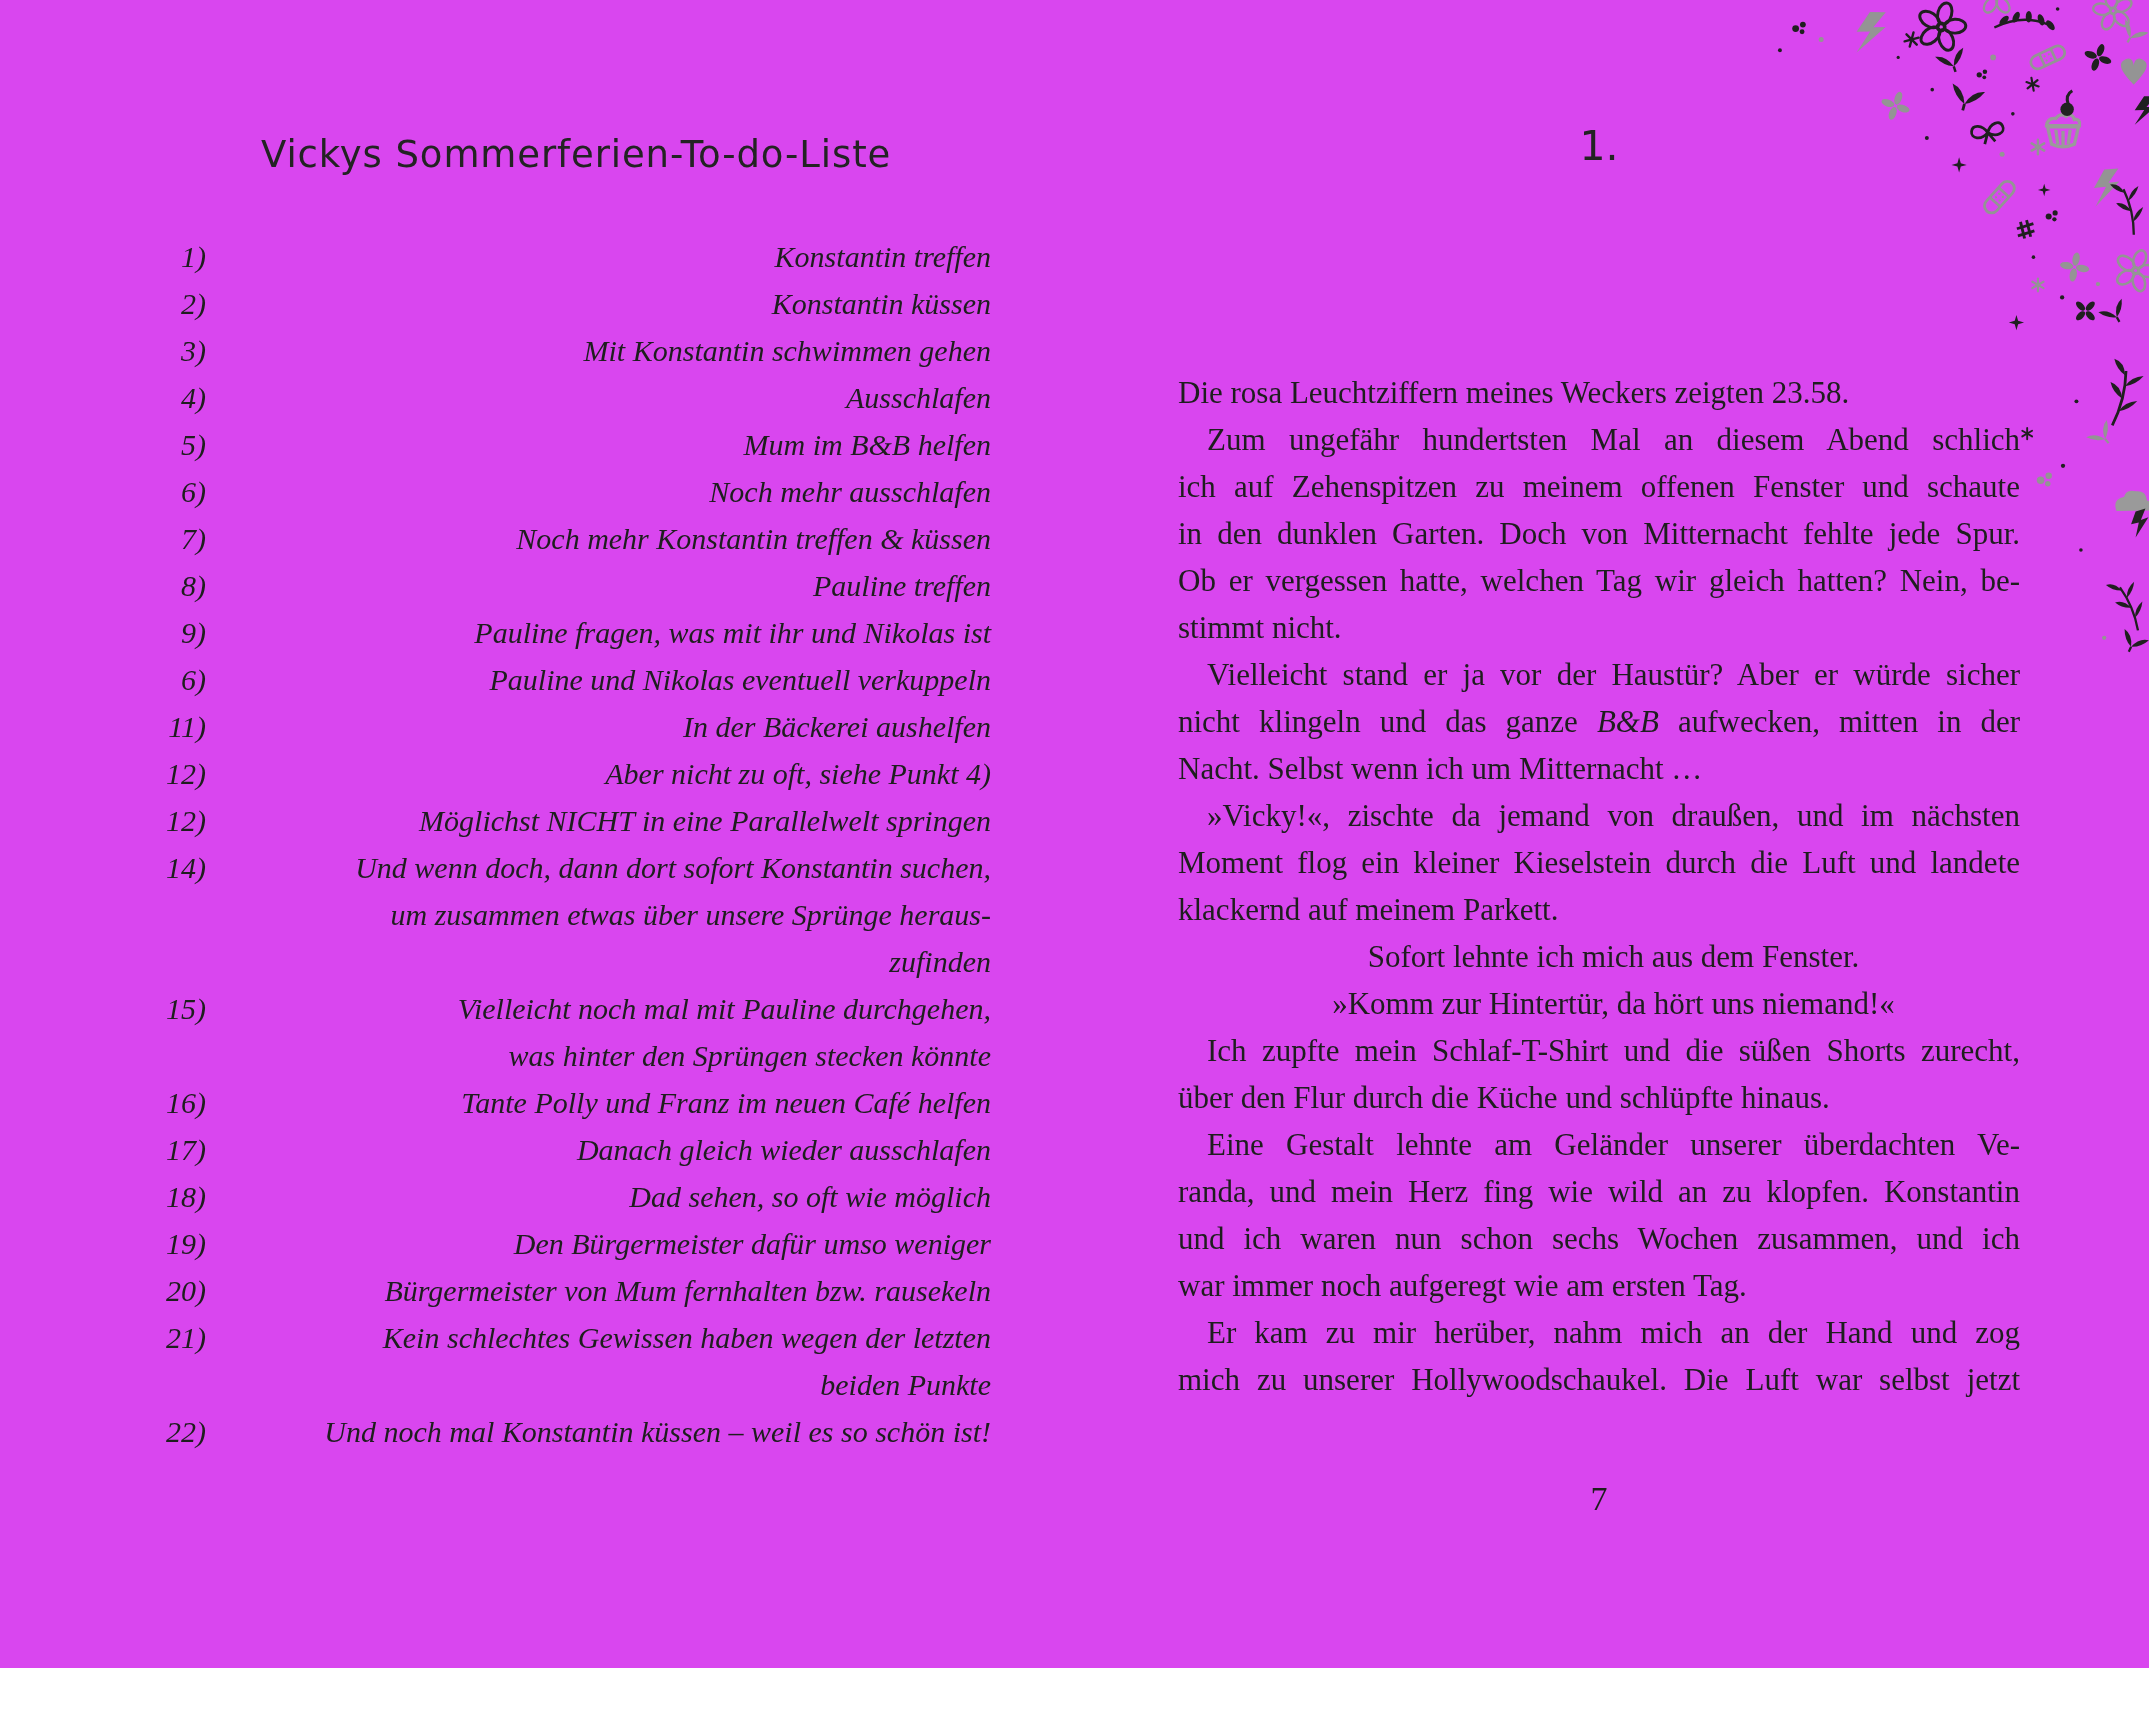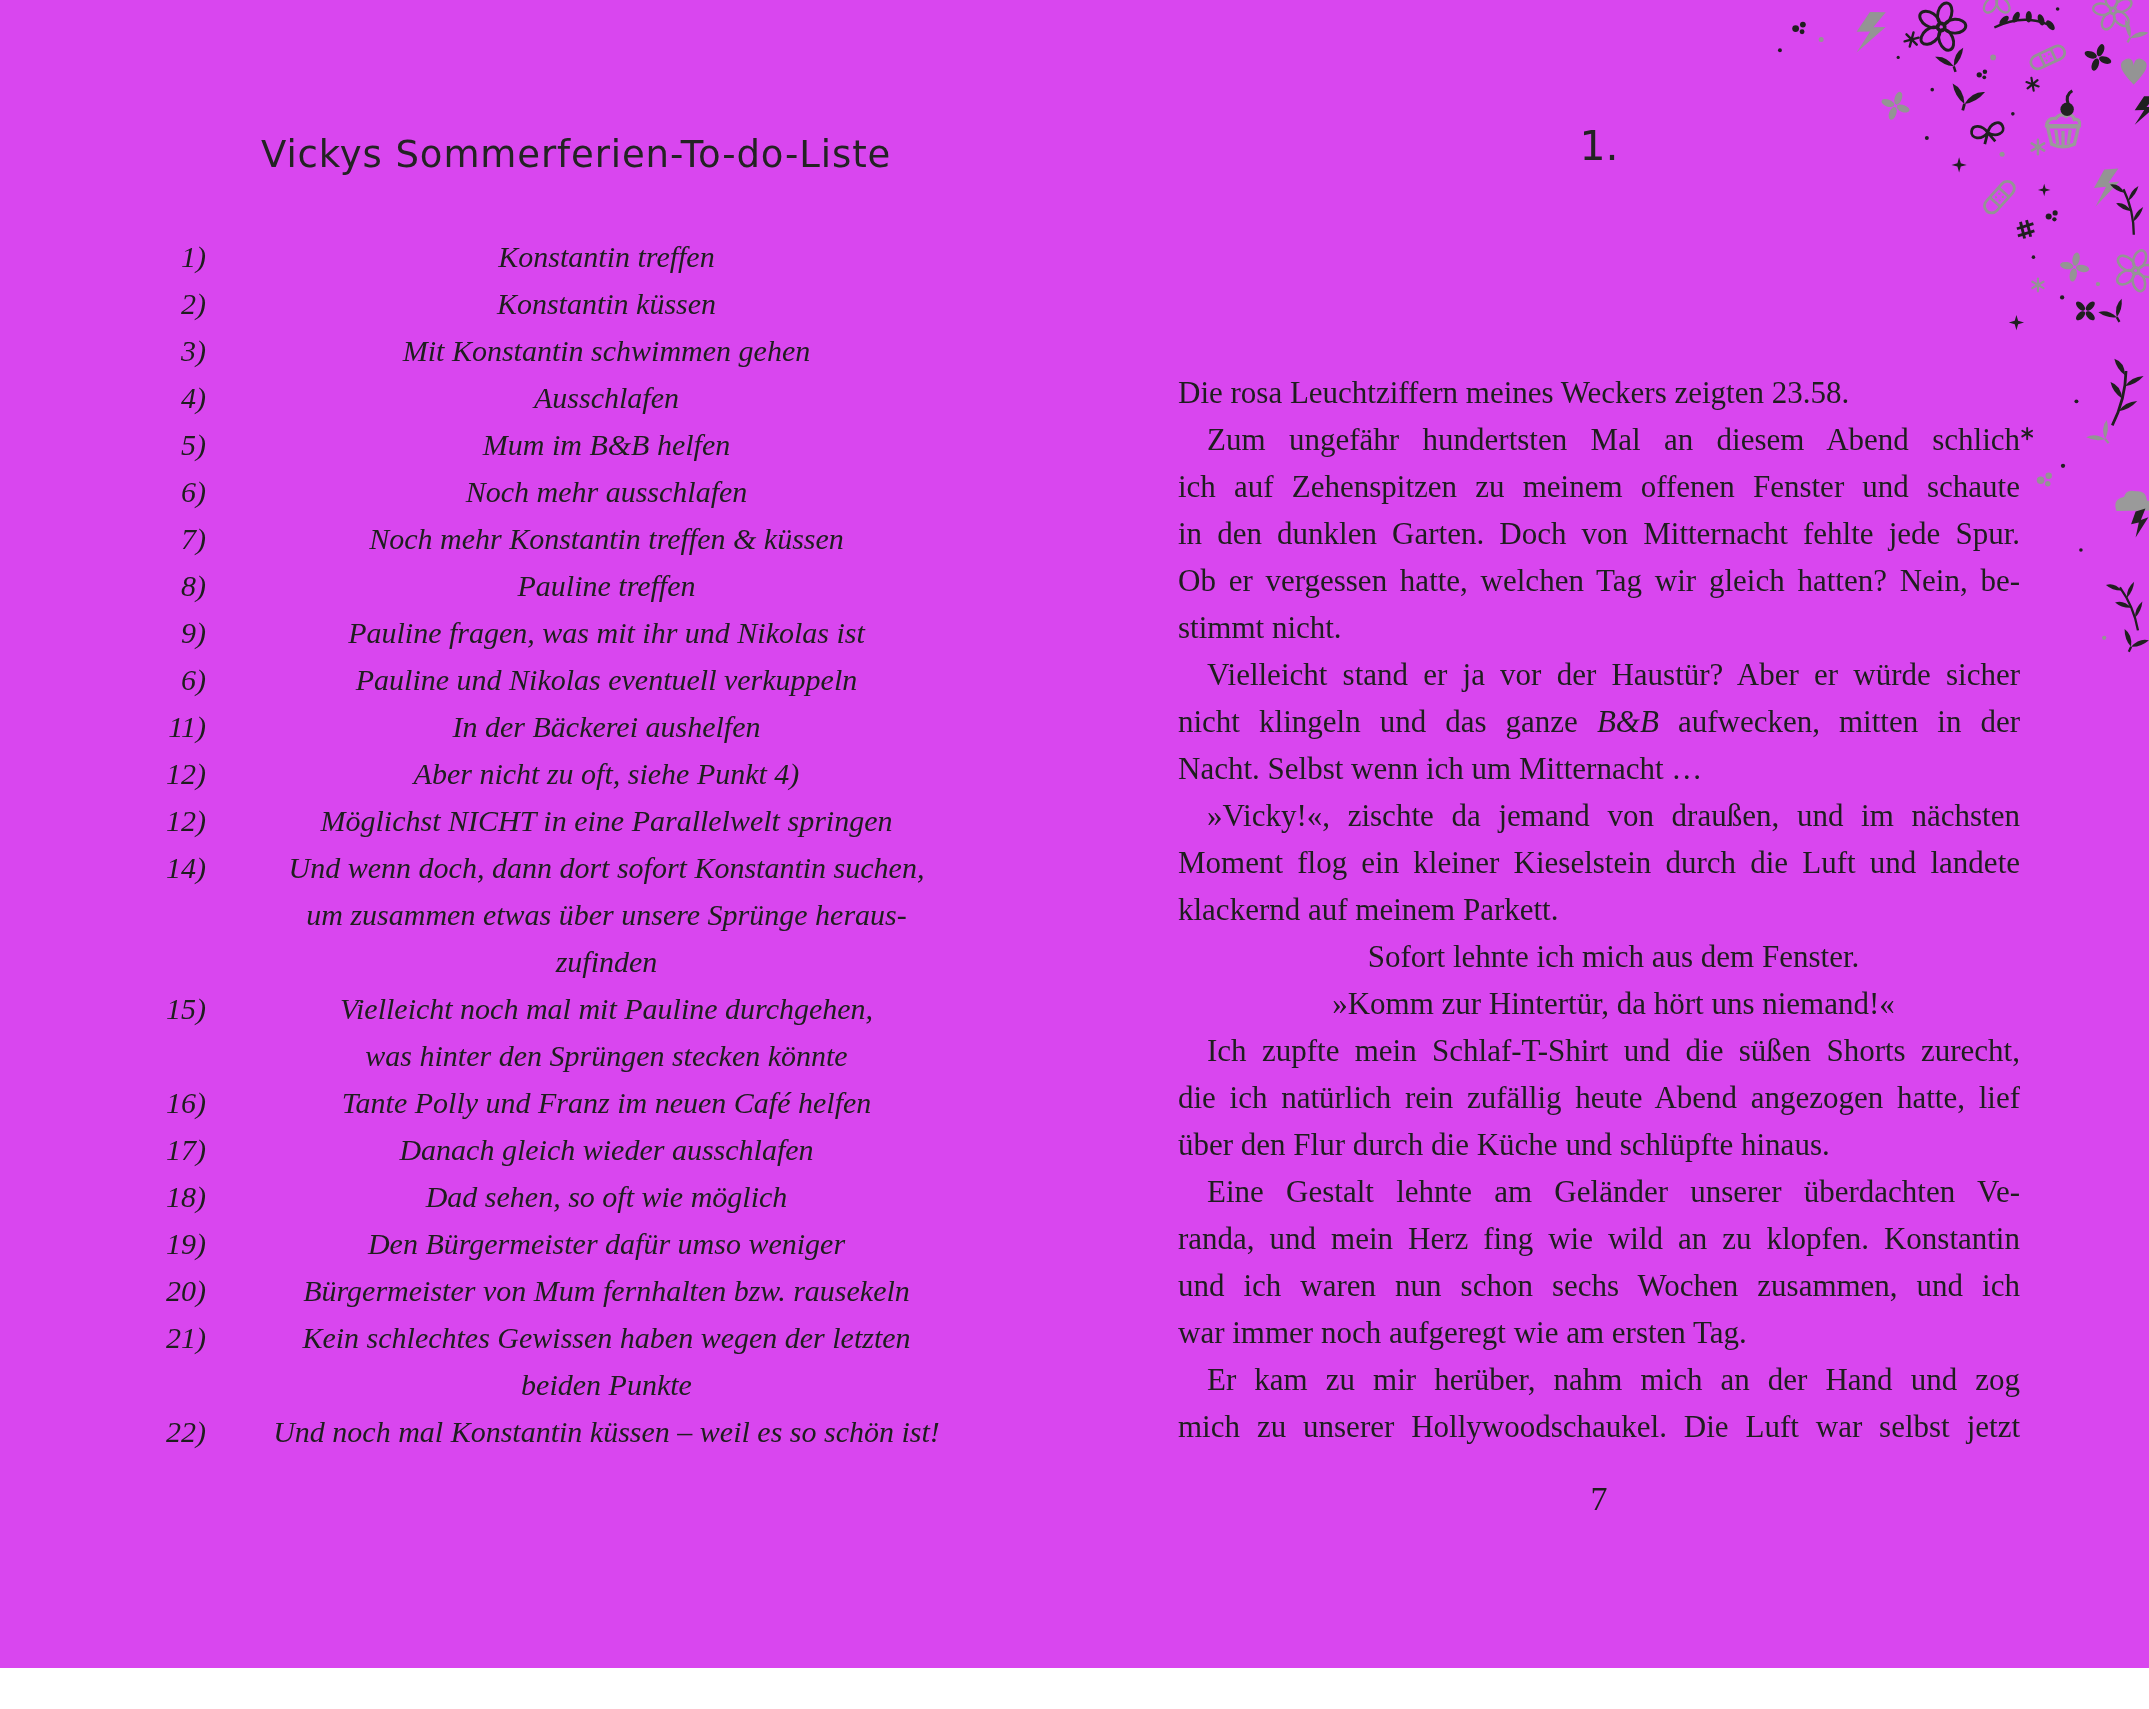--- a/index.html
+++ b/index.html
@@ -5,21 +5,21 @@
   html,body{margin:0;padding:0;background:#ffffff;}
   .page{position:relative;width:2149px;height:1668px;background:#d946ef;overflow:hidden;
         color:#1e1e1e;font-family:"Liberation Serif",serif;}
   
   .todo-title{position:absolute;left:261px;top:133px;font-family:"DejaVu Sans",sans-serif;
               font-size:37px;letter-spacing:0.9px;color:#232323;white-space:nowrap;}
   .todo-list{position:absolute;left:131px;top:233px;width:860px;}
   .todo-row{display:grid;grid-template-columns:75px 1fr;column-gap:16px;height:47px;
             line-height:47px;font-style:italic;font-size:30px;white-space:nowrap;}
   .todo-num{text-align:right;}
-  .todo-text{text-align:center;}
+  .todo-text{text-align:right;}
   
   .chapter-number{position:absolute;left:1178px;top:122px;width:842px;text-align:center;
                   font-family:"DejaVu Sans",sans-serif;font-size:41px;color:#232323;}
   .body-col{position:absolute;left:1178px;top:369px;width:842px;}
   .body-line{height:47px;line-height:47px;font-size:31px;overflow:hidden;}
   .body-line.just{text-align:justify;text-align-last:justify;}
   .body-line.ind{padding-left:29px;text-align:center;}
   .body-line .it{font-style:italic;}
   .page-number{position:absolute;left:1178px;top:1480px;width:842px;text-align:center;
                font-size:34px;}
@@ -149,21 +149,20 @@
       <div class="body-line"><span>stimmt nicht.</span></div>
       <div class="body-line just ind"><span>Vielleicht stand er ja vor der Haustür? Aber er würde sicher</span></div>
       <div class="body-line just"><span>nicht klingeln und das ganze </span><span class="it">B&amp;B</span><span> aufwecken, mitten in der</span></div>
       <div class="body-line"><span>Nacht. Selbst wenn ich um Mitternacht …</span></div>
       <div class="body-line just ind"><span>»Vicky!«, zischte da jemand von draußen, und im nächsten</span></div>
       <div class="body-line just"><span>Moment flog ein kleiner Kieselstein durch die Luft und landete</span></div>
       <div class="body-line"><span>klackernd auf meinem Parkett.</span></div>
       <div class="body-line ind"><span>Sofort lehnte ich mich aus dem Fenster.</span></div>
       <div class="body-line ind"><span>»Komm zur Hintertür, da hört uns niemand!«</span></div>
       <div class="body-line just ind"><span>Ich zupfte mein Schlaf-T-Shirt und die süßen Shorts zurecht,</span></div>
-      <div class="body-line just"><span>die ich natürlich rein zufällig heute Abend angezogen hatte, lief</span></div>
       <div class="body-line"><span>über den Flur durch die Küche und schlüpfte hinaus.</span></div>
       <div class="body-line just ind"><span>Eine Gestalt lehnte am Geländer unserer überdachten Ve-</span></div>
       <div class="body-line just"><span>randa, und mein Herz fing wie wild an zu klopfen. Konstantin</span></div>
       <div class="body-line just"><span>und ich waren nun schon sechs Wochen zusammen, und ich</span></div>
       <div class="body-line"><span>war immer noch aufgeregt wie am ersten Tag.</span></div>
       <div class="body-line just ind"><span>Er kam zu mir herüber, nahm mich an der Hand und zog</span></div>
       <div class="body-line just"><span>mich zu unserer Hollywoodschaukel. Die Luft war selbst jetzt</span></div>
     </div>
   <div class="page-number">7</div>
 

